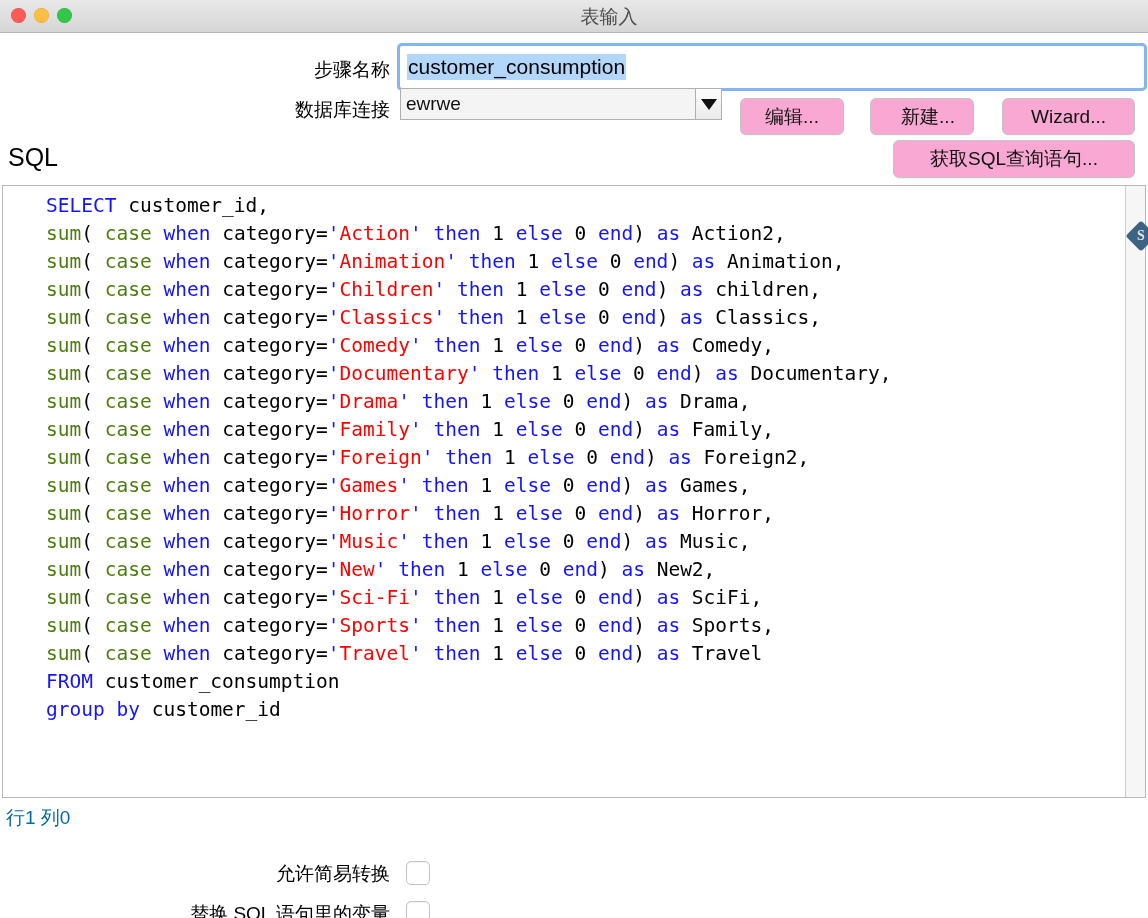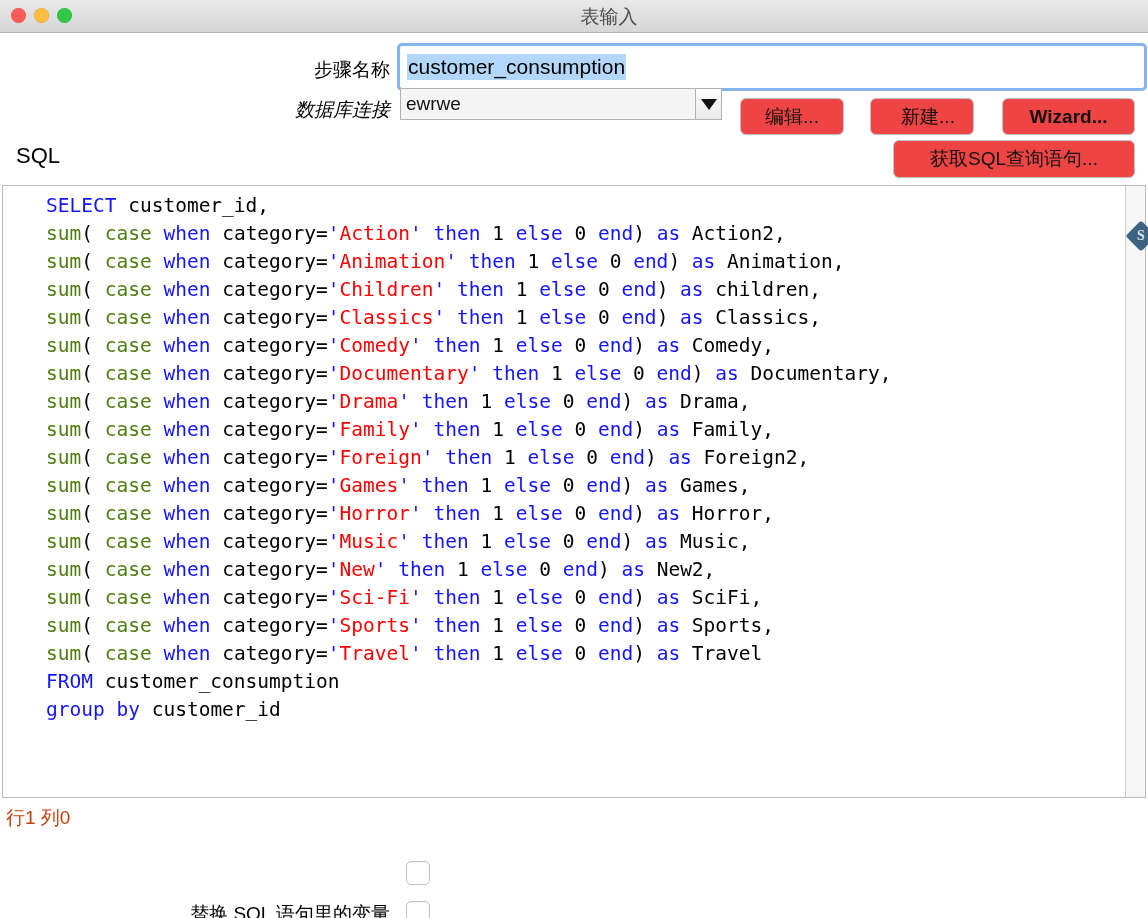--- a/index.html
+++ b/index.html
@@ -59,21 +59,21 @@
     display: flex; align-items: center;
   }
   #stepname-value {
     font-size: 21px; color: #000;
     background: #b3d7fb;
     padding: 1px 1px;
     line-height: 1.18;
     font-family: "Liberation Sans", sans-serif;
   }
 
-  #dbconn-label { left: 150px; top: 64px; width: 240px; font-style: italic; }
+  #dbconn-label { left: 150px; top: 64px; width: 240px; }
   #dbconn-combo {
     position: absolute; left: 400px; top: 55px;
     width: 322px; height: 32px;
     background: #f4f4f4;
     border: 1px solid #b0b0b0;
     display: flex; align-items: center;
   }
   #dbconn-value {
     flex: 1; font-size: 19px; color: #111; padding-left: 5px;
     white-space: nowrap; overflow: hidden;
@@ -88,37 +88,37 @@
     display: block;
     width: 0; height: 0;
     border-left: 8px solid transparent;
     border-right: 8px solid transparent;
     border-top: 11px solid #111;
   }
 
   
   .btn {
     position: absolute;
-    background: #ef4444;
+    background: #f9a8d4;
     border: 1px solid #c3c3c3;
     border-radius: 6px;
     font-size: 19px; color: #111;
     display: flex; align-items: center; justify-content: center;
     white-space: nowrap;
     box-shadow: 0 1px 0 rgba(0,0,0,.04);
   }
   #btn-edit    { left: 740px;  top: 65px; width: 104px; height: 37px; }
   #btn-new     { left: 870px;  top: 65px; width: 104px; height: 37px; padding-left: 12px; }
-  #btn-wizard  { left: 1002px; top: 65px; width: 133px; height: 37px; font-weight: bold; }
+  #btn-wizard  { left: 1002px; top: 65px; width: 133px; height: 37px; }
   #btn-getsql  { left: 893px;  top: 107px; width: 242px; height: 38px; text-align: right; }
 
   
   #sql-label {
-    position: absolute; left: 16px; top: 110px;
-    font-size: 22px; color: #000;
+    position: absolute; left: 8px; top: 110px;
+    font-size: 25px; color: #000;
   }
 
   
   #sql-editor-wrap {
     position: absolute; left: 2px; top: 152px;
     width: 1144px; height: 613px;
     background: #ffffff;
     border: 1px solid #b9b9b9;
   }
   #sql-code {
@@ -158,21 +158,21 @@
     position: absolute; left: 0; top: 0; width: 22px; height: 22px;
     transform: rotate(-45deg);
     display: flex; align-items: center; justify-content: center;
     color: #dfe7ee; font-size: 14px; font-weight: bold;
     font-family: "Liberation Serif", serif;
   }
 
   
   #rowcol {
     position: absolute; left: 6px; top: 772px;
-    font-size: 19px; color: #c2410c;
+    font-size: 19px; color: #0369a1;
   }
 
   
   .cbrow-label {
     position: absolute; font-size: 19px; color: #000;
     text-align: right; white-space: nowrap;
   }
   .checkbox {
     position: absolute;
     width: 24px; height: 24px;
@@ -224,18 +224,19 @@
     <div id="sql-code"><div><span class="tok-kw">SELECT</span><span class="tok-txt"> customer_id,</span></div><div><span class="tok-fn">sum</span><span class="tok-txt">( </span><span class="tok-fn">case</span><span class="tok-txt"> </span><span class="tok-kw">when</span><span class="tok-txt"> category=</span><span class="tok-q">'</span><span class="tok-str">Action</span><span class="tok-q">'</span><span class="tok-txt"> </span><span class="tok-kw">then</span><span class="tok-txt"> 1 </span><span class="tok-kw">else</span><span class="tok-txt"> 0 </span><span class="tok-kw">end</span><span class="tok-txt">) </span><span class="tok-kw">as</span><span class="tok-txt"> Action2,</span></div><div><span class="tok-fn">sum</span><span class="tok-txt">( </span><span class="tok-fn">case</span><span class="tok-txt"> </span><span class="tok-kw">when</span><span class="tok-txt"> category=</span><span class="tok-q">'</span><span class="tok-str">Animation</span><span class="tok-q">'</span><span class="tok-txt"> </span><span class="tok-kw">then</span><span class="tok-txt"> 1 </span><span class="tok-kw">else</span><span class="tok-txt"> 0 </span><span class="tok-kw">end</span><span class="tok-txt">) </span><span class="tok-kw">as</span><span class="tok-txt"> Animation,</span></div><div><span class="tok-fn">sum</span><span class="tok-txt">( </span><span class="tok-fn">case</span><span class="tok-txt"> </span><span class="tok-kw">when</span><span class="tok-txt"> category=</span><span class="tok-q">'</span><span class="tok-str">Children</span><span class="tok-q">'</span><span class="tok-txt"> </span><span class="tok-kw">then</span><span class="tok-txt"> 1 </span><span class="tok-kw">else</span><span class="tok-txt"> 0 </span><span class="tok-kw">end</span><span class="tok-txt">) </span><span class="tok-kw">as</span><span class="tok-txt"> children,</span></div><div><span class="tok-fn">sum</span><span class="tok-txt">( </span><span class="tok-fn">case</span><span class="tok-txt"> </span><span class="tok-kw">when</span><span class="tok-txt"> category=</span><span class="tok-q">'</span><span class="tok-str">Classics</span><span class="tok-q">'</span><span class="tok-txt"> </span><span class="tok-kw">then</span><span class="tok-txt"> 1 </span><span class="tok-kw">else</span><span class="tok-txt"> 0 </span><span class="tok-kw">end</span><span class="tok-txt">) </span><span class="tok-kw">as</span><span class="tok-txt"> Classics,</span></div><div><span class="tok-fn">sum</span><span class="tok-txt">( </span><span class="tok-fn">case</span><span class="tok-txt"> </span><span class="tok-kw">when</span><span class="tok-txt"> category=</span><span class="tok-q">'</span><span class="tok-str">Comedy</span><span class="tok-q">'</span><span class="tok-txt"> </span><span class="tok-kw">then</span><span class="tok-txt"> 1 </span><span class="tok-kw">else</span><span class="tok-txt"> 0 </span><span class="tok-kw">end</span><span class="tok-txt">) </span><span class="tok-kw">as</span><span class="tok-txt"> Comedy,</span></div><div><span class="tok-fn">sum</span><span class="tok-txt">( </span><span class="tok-fn">case</span><span class="tok-txt"> </span><span class="tok-kw">when</span><span class="tok-txt"> category=</span><span class="tok-q">'</span><span class="tok-str">Documentary</span><span class="tok-q">'</span><span class="tok-txt"> </span><span class="tok-kw">then</span><span class="tok-txt"> 1 </span><span class="tok-kw">else</span><span class="tok-txt"> 0 </span><span class="tok-kw">end</span><span class="tok-txt">) </span><span class="tok-kw">as</span><span class="tok-txt"> Documentary,</span></div><div><span class="tok-fn">sum</span><span class="tok-txt">( </span><span class="tok-fn">case</span><span class="tok-txt"> </span><span class="tok-kw">when</span><span class="tok-txt"> category=</span><span class="tok-q">'</span><span class="tok-str">Drama</span><span class="tok-q">'</span><span class="tok-txt"> </span><span class="tok-kw">then</span><span class="tok-txt"> 1 </span><span class="tok-kw">else</span><span class="tok-txt"> 0 </span><span class="tok-kw">end</span><span class="tok-txt">) </span><span class="tok-kw">as</span><span class="tok-txt"> Drama,</span></div><div><span class="tok-fn">sum</span><span class="tok-txt">( </span><span class="tok-fn">case</span><span class="tok-txt"> </span><span class="tok-kw">when</span><span class="tok-txt"> category=</span><span class="tok-q">'</span><span class="tok-str">Family</span><span class="tok-q">'</span><span class="tok-txt"> </span><span class="tok-kw">then</span><span class="tok-txt"> 1 </span><span class="tok-kw">else</span><span class="tok-txt"> 0 </span><span class="tok-kw">end</span><span class="tok-txt">) </span><span class="tok-kw">as</span><span class="tok-txt"> Family,</span></div><div><span class="tok-fn">sum</span><span class="tok-txt">( </span><span class="tok-fn">case</span><span class="tok-txt"> </span><span class="tok-kw">when</span><span class="tok-txt"> category=</span><span class="tok-q">'</span><span class="tok-str">Foreign</span><span class="tok-q">'</span><span class="tok-txt"> </span><span class="tok-kw">then</span><span class="tok-txt"> 1 </span><span class="tok-kw">else</span><span class="tok-txt"> 0 </span><span class="tok-kw">end</span><span class="tok-txt">) </span><span class="tok-kw">as</span><span class="tok-txt"> Foreign2,</span></div><div><span class="tok-fn">sum</span><span class="tok-txt">( </span><span class="tok-fn">case</span><span class="tok-txt"> </span><span class="tok-kw">when</span><span class="tok-txt"> category=</span><span class="tok-q">'</span><span class="tok-str">Games</span><span class="tok-q">'</span><span class="tok-txt"> </span><span class="tok-kw">then</span><span class="tok-txt"> 1 </span><span class="tok-kw">else</span><span class="tok-txt"> 0 </span><span class="tok-kw">end</span><span class="tok-txt">) </span><span class="tok-kw">as</span><span class="tok-txt"> Games,</span></div><div><span class="tok-fn">sum</span><span class="tok-txt">( </span><span class="tok-fn">case</span><span class="tok-txt"> </span><span class="tok-kw">when</span><span class="tok-txt"> category=</span><span class="tok-q">'</span><span class="tok-str">Horror</span><span class="tok-q">'</span><span class="tok-txt"> </span><span class="tok-kw">then</span><span class="tok-txt"> 1 </span><span class="tok-kw">else</span><span class="tok-txt"> 0 </span><span class="tok-kw">end</span><span class="tok-txt">) </span><span class="tok-kw">as</span><span class="tok-txt"> Horror,</span></div><div><span class="tok-fn">sum</span><span class="tok-txt">( </span><span class="tok-fn">case</span><span class="tok-txt"> </span><span class="tok-kw">when</span><span class="tok-txt"> category=</span><span class="tok-q">'</span><span class="tok-str">Music</span><span class="tok-q">'</span><span class="tok-txt"> </span><span class="tok-kw">then</span><span class="tok-txt"> 1 </span><span class="tok-kw">else</span><span class="tok-txt"> 0 </span><span class="tok-kw">end</span><span class="tok-txt">) </span><span class="tok-kw">as</span><span class="tok-txt"> Music,</span></div><div><span class="tok-fn">sum</span><span class="tok-txt">( </span><span class="tok-fn">case</span><span class="tok-txt"> </span><span class="tok-kw">when</span><span class="tok-txt"> category=</span><span class="tok-q">'</span><span class="tok-str">New</span><span class="tok-q">'</span><span class="tok-txt"> </span><span class="tok-kw">then</span><span class="tok-txt"> 1 </span><span class="tok-kw">else</span><span class="tok-txt"> 0 </span><span class="tok-kw">end</span><span class="tok-txt">) </span><span class="tok-kw">as</span><span class="tok-txt"> New2,</span></div><div><span class="tok-fn">sum</span><span class="tok-txt">( </span><span class="tok-fn">case</span><span class="tok-txt"> </span><span class="tok-kw">when</span><span class="tok-txt"> category=</span><span class="tok-q">'</span><span class="tok-str">Sci-Fi</span><span class="tok-q">'</span><span class="tok-txt"> </span><span class="tok-kw">then</span><span class="tok-txt"> 1 </span><span class="tok-kw">else</span><span class="tok-txt"> 0 </span><span class="tok-kw">end</span><span class="tok-txt">) </span><span class="tok-kw">as</span><span class="tok-txt"> SciFi,</span></div><div><span class="tok-fn">sum</span><span class="tok-txt">( </span><span class="tok-fn">case</span><span class="tok-txt"> </span><span class="tok-kw">when</span><span class="tok-txt"> category=</span><span class="tok-q">'</span><span class="tok-str">Sports</span><span class="tok-q">'</span><span class="tok-txt"> </span><span class="tok-kw">then</span><span class="tok-txt"> 1 </span><span class="tok-kw">else</span><span class="tok-txt"> 0 </span><span class="tok-kw">end</span><span class="tok-txt">) </span><span class="tok-kw">as</span><span class="tok-txt"> Sports,</span></div><div><span class="tok-fn">sum</span><span class="tok-txt">( </span><span class="tok-fn">case</span><span class="tok-txt"> </span><span class="tok-kw">when</span><span class="tok-txt"> category=</span><span class="tok-q">'</span><span class="tok-str">Travel</span><span class="tok-q">'</span><span class="tok-txt"> </span><span class="tok-kw">then</span><span class="tok-txt"> 1 </span><span class="tok-kw">else</span><span class="tok-txt"> 0 </span><span class="tok-kw">end</span><span class="tok-txt">) </span><span class="tok-kw">as</span><span class="tok-txt"> Travel</span></div><div><span class="tok-kw">FROM</span><span class="tok-txt"> customer_consumption</span></div><div><span class="tok-kw">group</span><span class="tok-txt"> </span><span class="tok-kw">by</span><span class="tok-txt"> customer_id</span></div></div>
     <div id="sql-scroll-track"></div>
   </div>
 
   <div id="s-badge">
     <span>S</span>
   </div>
 
   <div id="rowcol">行1 列0</div>
 
+  <div class="cbrow-label" id="lbl-simple">允许简易转换</div>
   <div class="checkbox" id="cb-simple"></div>
 
   <div class="cbrow-label" id="lbl-varsub">替换 SQL 语句里的变量</div>
   <div class="checkbox" id="cb-varsub"></div>
 
 </div>
 
 </body></html>

